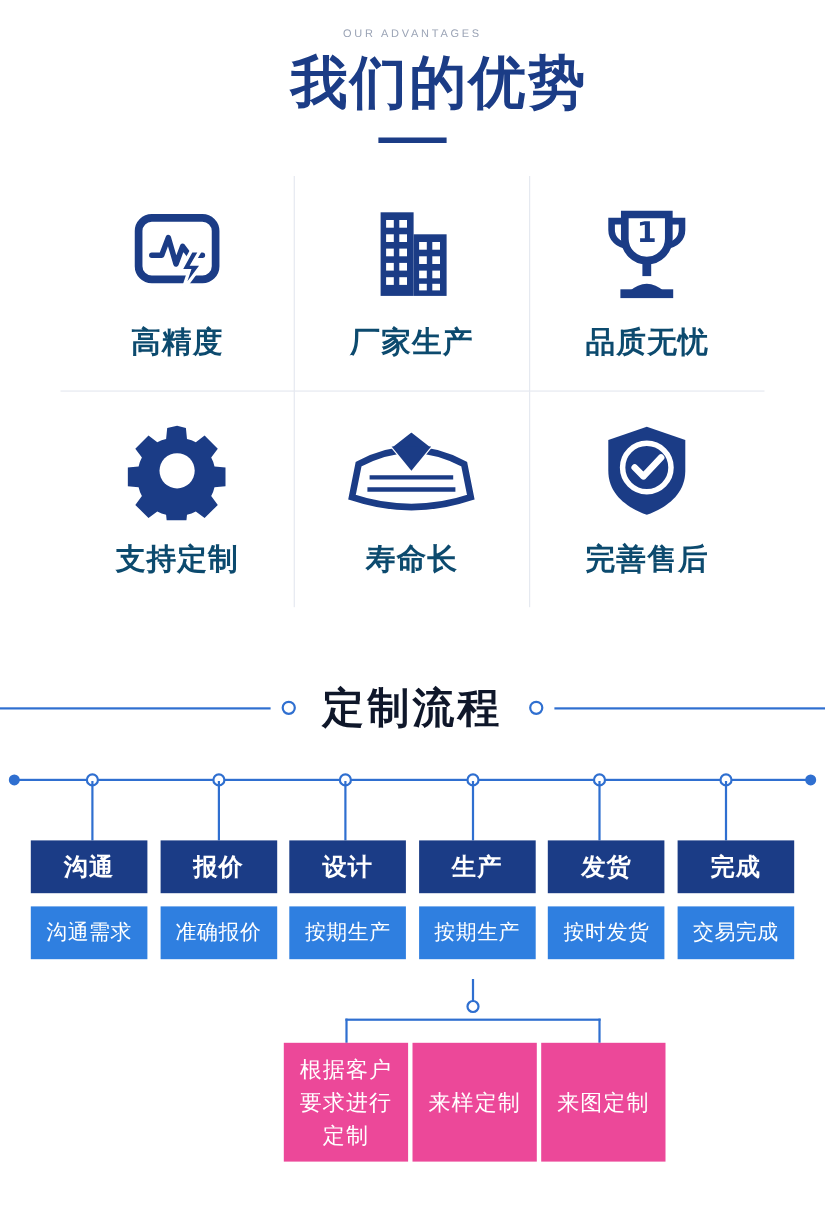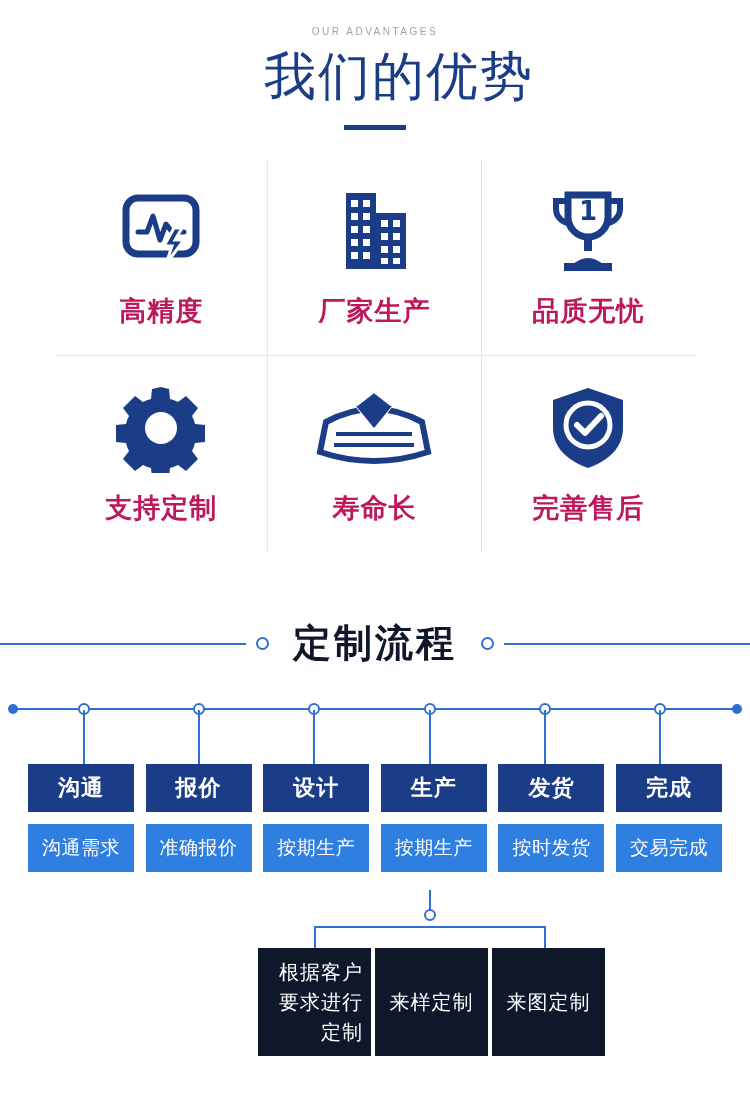--- a/index.html
+++ b/index.html
@@ -25,21 +25,21 @@
     text-align: center;
     font-size: 10px;
     letter-spacing: 2.5px;
     color: #9aa3b5;
     font-family: "Liberation Sans", sans-serif;
     margin-bottom: 10px;
   }
   .adv-title {
     text-align: center;
     font-size: 52px;
-    font-weight: normal;
+    font-weight: bold;
     color: #1b3c86;
     letter-spacing: 2px;
     line-height: 1.15;
     font-family: "DejaVu Sans", sans-serif;
     padding-left: 48px;
   }
   .adv-underline {
     width: 62px;
     height: 5px;
     background: #1b3c86;
@@ -71,21 +71,21 @@
   .adv-icon {
     height: 92px;
     display: flex;
     align-items: center;
     justify-content: center;
   }
   .adv-label {
     margin-top: 16px;
     font-size: 27px;
     font-weight: bold;
-    color: #be185d;
+    color: #0c4a6e;
     letter-spacing: 1px;
     font-family: "DejaVu Sans", sans-serif;
   }
 
   
   .flow-section {
     position: relative;
     margin-top: 62px;
   }
   .flow-head {
@@ -246,29 +246,29 @@
     transform: translateX(-50%);
   }
   .branch-boxes {
     position: absolute;
     top: 58px;
     left: 258px;
     display: flex;
     gap: 0;
   }
   .bbox {
-    background: #0f172a;
+    background: #ec4899;
     color: #ffffff;
     font-size: 20px;
     width: 113px;
     height: 108px;
     display: flex;
     align-items: center;
     justify-content: center;
-    text-align: right;
+    text-align: center;
     line-height: 1.5;
     letter-spacing: 1px;
     box-sizing: border-box;
     padding: 12px 8px;
     margin-right: 4px;
     font-family: "DejaVu Sans", sans-serif;
   }
 </style>
 </head>
 <body>

